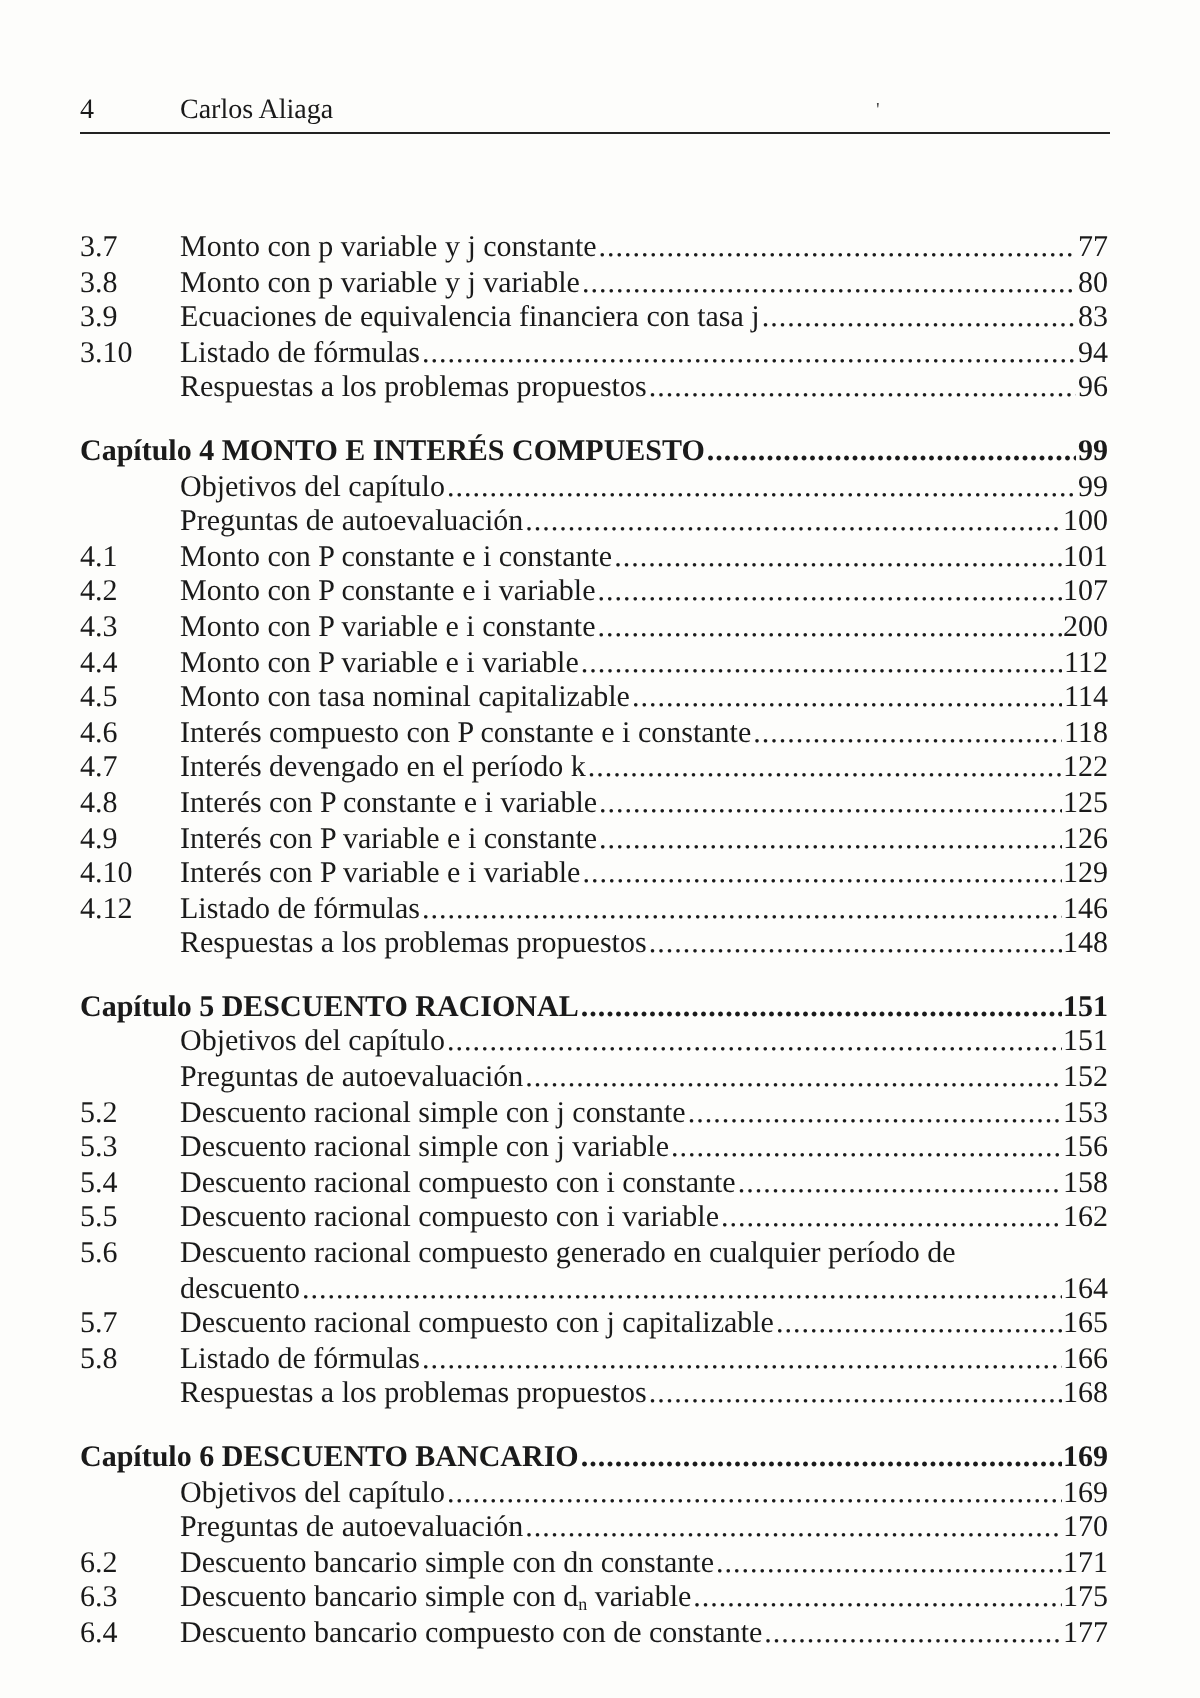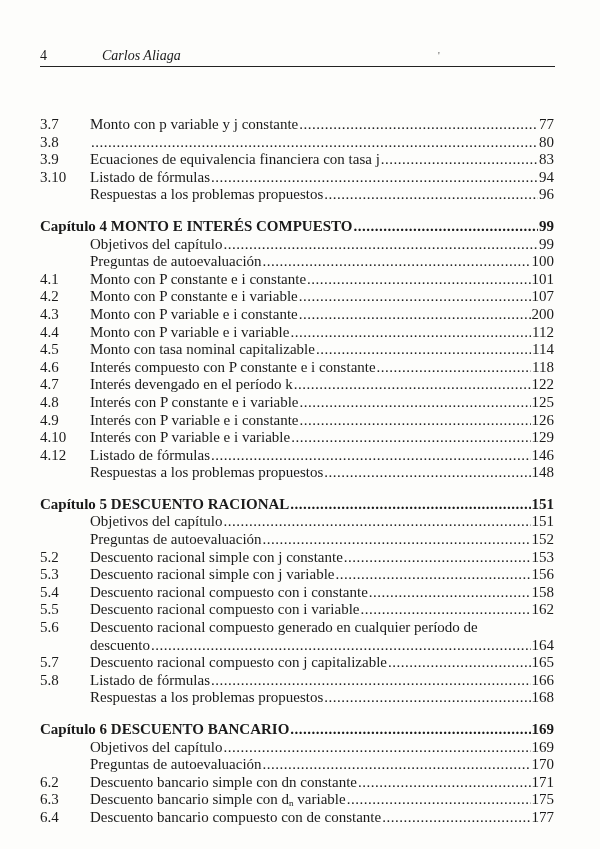--- a/index.html
+++ b/index.html
@@ -1,21 +1,21 @@
 <!DOCTYPE html>
 <html><head>
 <meta charset="utf-8">
 <style>
   html, body { margin: 0; padding: 0; background: #fdfdfb; }
   body { width: 600px; height: 849px; position: relative; overflow: hidden;
          font-family: "Liberation Serif", serif; color: #1a1a1a; }
   .header { position: absolute; left: 40px; top: 48px; width: 515px; height: 18px;
             border-bottom: 1.5px solid #222; }
   .header .pnum { position: absolute; left: 0; top: 0; font-size: 14px; }
-  .header .author { position: absolute; left: 62px; top: 0; font-size: 14px; font-style: italic; }
+  .header .author { position: absolute; left: 50px; top: 0; font-size: 14px; }
   .header .mark { position: absolute; left: 398px; top: 2px; font-size: 10px; color: #444; }
   .toc { position: absolute; left: 40px; top: 81px; width: 514px; margin-top: 35px; }
   .section { margin-bottom: 14px; }
   .row { position: relative; display: flex; align-items: baseline; height: 17.6px;
          font-size: 15px; line-height: 17.6px; white-space: nowrap; }
   .row .num { width: 50px; flex: 0 0 50px; }
   .row .title { flex: 0 0 auto; }
   .row .dots { flex: 1 1 auto; overflow: hidden; margin: 0 1px; }
   .row .dots::before { content: "................................................................................................................................................................................................"; letter-spacing: 0.5px; }
   .row .page { flex: 0 0 auto; }
@@ -36,20 +36,21 @@
 <div class="toc" id="toc">
     <div class="section">
       <div class="row ">
         <span class="num">3.7</span>
         <span class="title">Monto con p variable y j constante</span>
         <span class="dots"></span>
         <span class="page">77</span>
       </div>
       <div class="row ">
         <span class="num">3.8</span>
+        <span class="title">Monto con p variable y j variable</span>
         <span class="dots"></span>
         <span class="page">80</span>
       </div>
       <div class="row ">
         <span class="num">3.9</span>
         <span class="title">Ecuaciones de equivalencia financiera con tasa j</span>
         <span class="dots"></span>
         <span class="page">83</span>
       </div>
       <div class="row ">

